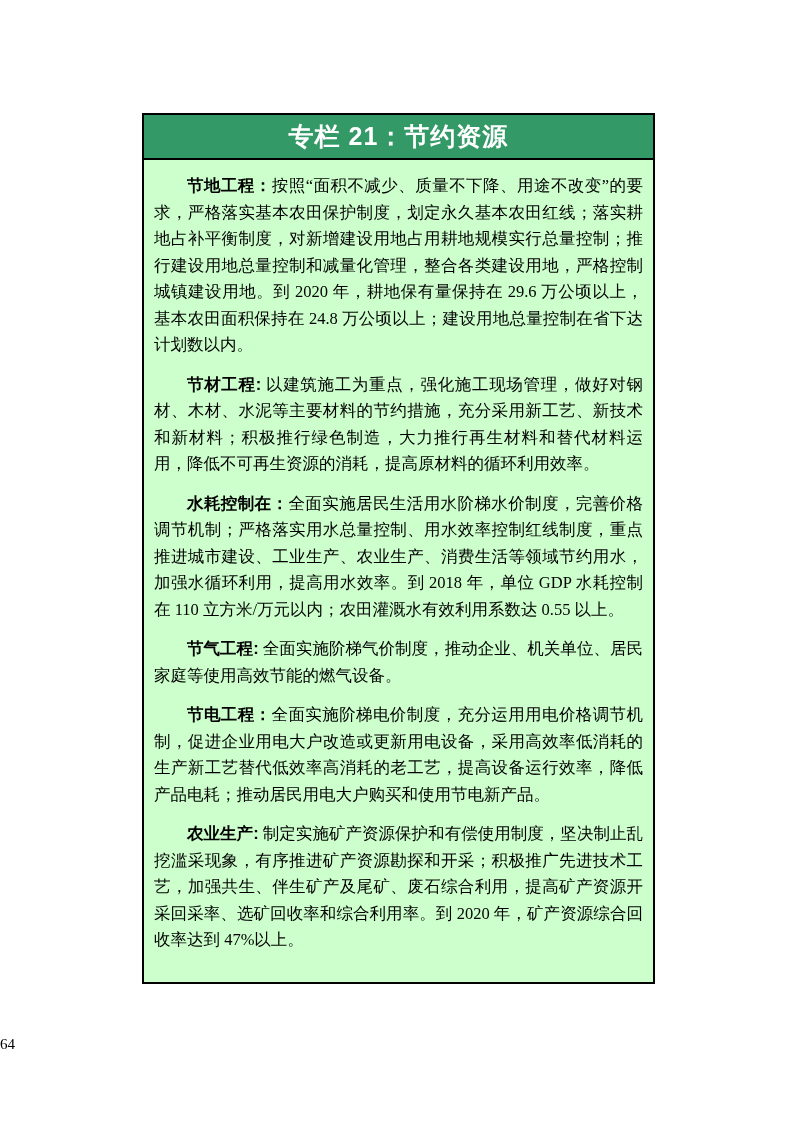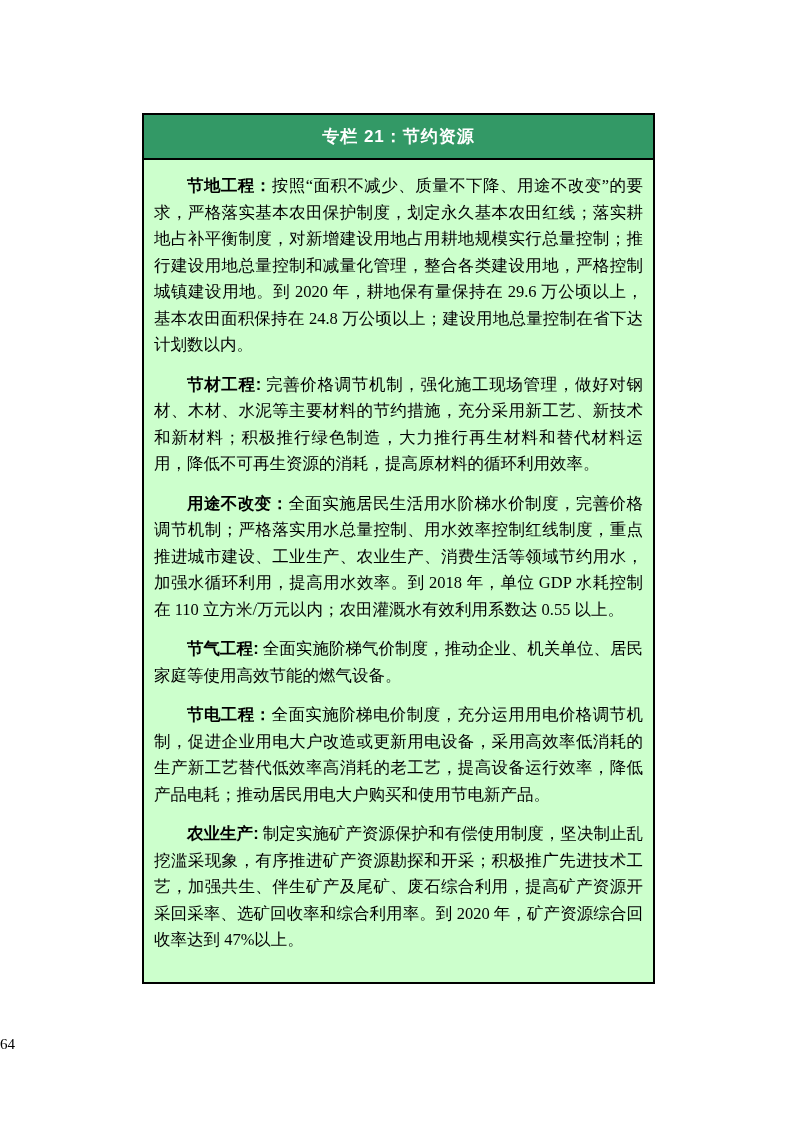--- a/index.html
+++ b/index.html
@@ -24,21 +24,21 @@
   .panel-header {
     background: #339966;
     border-bottom: 2px solid #000000;
     height: 45px;
     display: flex;
     align-items: center;
     justify-content: center;
   }
   .panel-title {
     color: #ffffff;
-    font-size: 17px;
+    font-size: 25px;
     font-weight: bold;
     font-family: "Liberation Sans", "DejaVu Sans", sans-serif;
     letter-spacing: 1px;
   }
   .panel-body {
     background: #ccffcc;
     color: #000000;
     padding: 10px 10px 28px 10px;
     font-size: 16.5px;
     line-height: 26.5px;
@@ -70,24 +70,24 @@
 
   <div class="panel">
     <div class="panel-header">
       <span class="panel-title">专栏 21：节约资源</span>
     </div>
     <div class="panel-body">
       <p>
         <span class="leader">节地工程：</span><span>按照“面积不减少、质量不下降、用途不改变”的要求，严格落实基本农田保护制度，划定永久基本农田红线；落实耕地占补平衡制度，对新增建设用地占用耕地规模实行总量控制；推行建设用地总量控制和减量化管理，整合各类建设用地，严格控制城镇建设用地。到 2020 年，耕地保有量保持在 29.6 万公顷以上，基本农田面积保持在 24.8 万公顷以上；建设用地总量控制在省下达计划数以内。</span>
       </p>
       <p>
-        <span class="leader">节材工程:</span><span> 完善价格调节机制，强化施工现场管理，做好对钢材、木材、水泥等主要材料的节约措施，充分采用新工艺、新技术和新材料；积极推行绿色制造，大力推行再生材料和替代材料运用，降低不可再生资源的消耗，提高原材料的循环利用效率。</span>
+        <span class="leader">节材工程:</span><span> 以建筑施工为重点，强化施工现场管理，做好对钢材、木材、水泥等主要材料的节约措施，充分采用新工艺、新技术和新材料；积极推行绿色制造，大力推行再生材料和替代材料运用，降低不可再生资源的消耗，提高原材料的循环利用效率。</span>
       </p>
       <p>
-        <span class="leader">用途不改变：</span><span>全面实施居民生活用水阶梯水价制度，完善价格调节机制；严格落实用水总量控制、用水效率控制红线制度，重点推进城市建设、工业生产、农业生产、消费生活等领域节约用水，加强水循环利用，提高用水效率。到 2018 年，单位 GDP 水耗控制在 110 立方米/万元以内；农田灌溉水有效利用系数达 0.55 以上。</span>
+        <span class="leader">水耗控制在：</span><span>全面实施居民生活用水阶梯水价制度，完善价格调节机制；严格落实用水总量控制、用水效率控制红线制度，重点推进城市建设、工业生产、农业生产、消费生活等领域节约用水，加强水循环利用，提高用水效率。到 2018 年，单位 GDP 水耗控制在 110 立方米/万元以内；农田灌溉水有效利用系数达 0.55 以上。</span>
       </p>
       <p>
         <span class="leader">节气工程:</span><span> 全面实施阶梯气价制度，推动企业、机关单位、居民家庭等使用高效节能的燃气设备。</span>
       </p>
       <p>
         <span class="leader">节电工程：</span><span>全面实施阶梯电价制度，充分运用用电价格调节机制，促进企业用电大户改造或更新用电设备，采用高效率低消耗的生产新工艺替代低效率高消耗的老工艺，提高设备运行效率，降低产品电耗；推动居民用电大户购买和使用节电新产品。</span>
       </p>
       <p>
         <span class="leader">农业生产:</span><span> 制定实施矿产资源保护和有偿使用制度，坚决制止乱挖滥采现象，有序推进矿产资源勘探和开采；积极推广先进技术工艺，加强共生、伴生矿产及尾矿、废石综合利用，提高矿产资源开采回采率、选矿回收率和综合利用率。到 2020 年，矿产资源综合回收率达到 47%以上。</span>
       </p>

